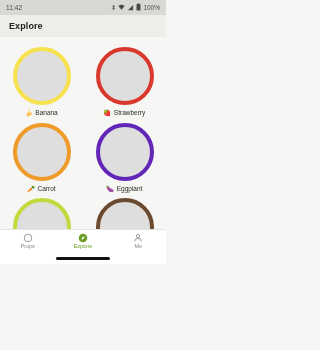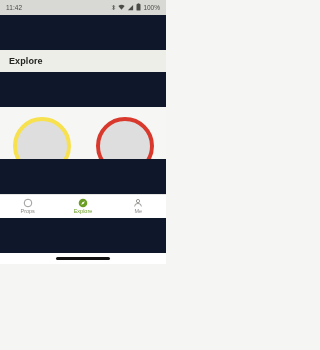--- a/index.html
+++ b/index.html
@@ -14,21 +14,20 @@
     font-family: "Liberation Sans", sans-serif;
     -webkit-font-smoothing: antialiased;
   }
   .phone {
     position: relative;
     width: 166px;
     height: 264px;
     display: flex;
     flex-direction: column;
     background: #0f172a;
-    gap: 35px;
   }
 
   
   .status-bar {
     height: 15px;
     flex: 0 0 15px;
     background: #d8d8d4;
     display: flex;
     align-items: center;
     justify-content: space-between;

